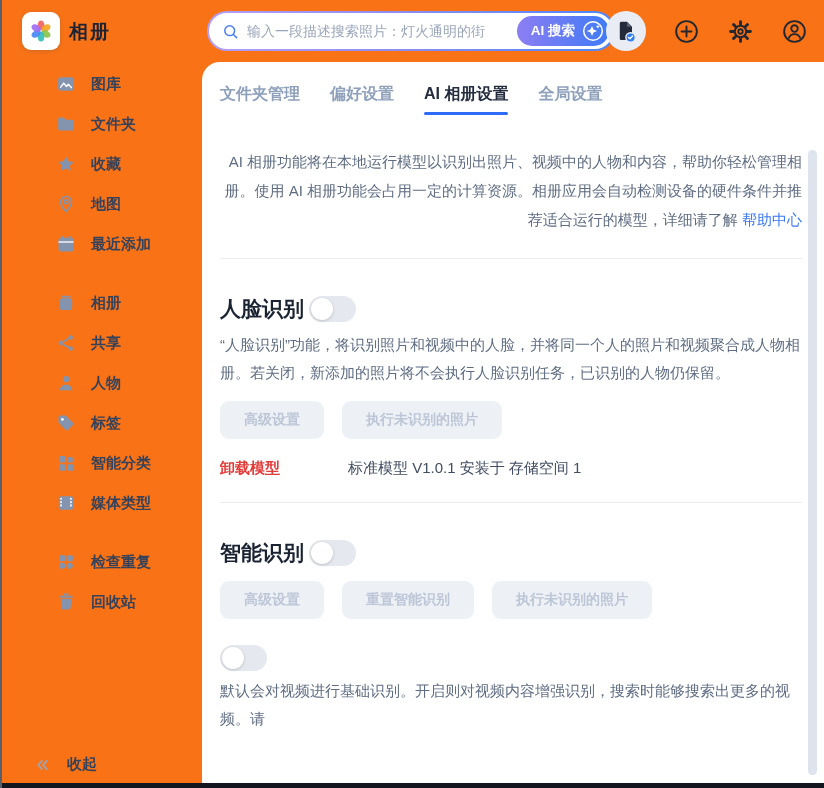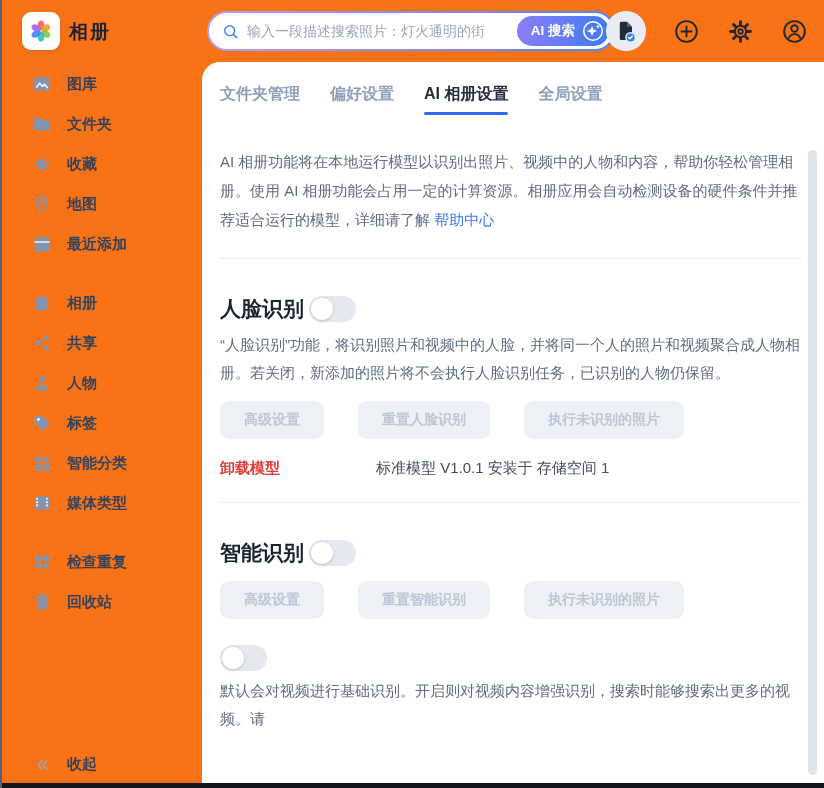--- a/index.html
+++ b/index.html
@@ -21,51 +21,51 @@
           font-size:14px; color:#3c485c; margin-left:7px; font-family:inherit; }
   .searchbar input::placeholder { color:#9aa6ba; }
   .ai-btn { border:none; cursor:pointer; height:30px; border-radius:15px; padding:0 4px 0 14px;
           display:flex; align-items:center; gap:6px; flex:0 0 auto;
           background:linear-gradient(90deg,#8c7ef3,#3f7bf6); color:#fff; font-size:13.5px; font-weight:bold; font-family:inherit; }
   .topbar-actions { position:absolute; right:16px; top:11px; display:flex; align-items:center; gap:27px; }
   .task-wrap { width:40px; height:40px; border-radius:50%; background:#e9edf3; display:flex; align-items:center; justify-content:center; cursor:pointer; }
   .icon-btn { background:none; border:none; color:#23272f; display:flex; cursor:pointer; padding:0; }
 
   
-  .sidebar { position:absolute; top:62px; left:0; bottom:5px; width:200px; padding-top:2px; }
+  .sidebar { position:absolute; top:62px; left:0; bottom:5px; width:200px; padding-top:2px;padding-left:24px; }
   .side-group + .side-group { margin-top:19px; }
   .side-item { height:40px; display:flex; align-items:center; padding-left:30px; gap:15px; cursor:pointer; color:#36425a; }
   .s-icon { color:#8494ae; display:flex; width:20px; justify-content:center; }
   .s-label { font-size:15px; font-weight:600; }
   .collapse { position:absolute; left:30px; bottom:9px; display:flex; align-items:center; gap:15px; color:#36425a; cursor:pointer; }
   .collapse .s-icon { color:#99a5b8; }
 
   
   .content { position:absolute; top:62px; left:200px; right:0; bottom:5px; background:#fff;
           border-top-left-radius:18px; padding:22px 22px 0 18px; overflow:hidden; }
   .tabs { display:flex; gap:30px; }
   .tab { font-size:16px; font-weight:bold; color:#8fa0bb; padding-bottom:10px; position:relative; cursor:pointer; }
   .tab.active { color:#232d3e; }
   .tab.active::after { content:""; position:absolute; left:0; right:0; bottom:0; height:3px; border-radius:2px; background:#2e6bf6; }
-  .intro { margin-top:32px; font-size:15px; line-height:29px; color:#5f6d83; max-width:588px; }
+  .intro { margin-top:32px; font-size:15px; line-height:29px; color:#5f6d83; max-width:588px;text-align:right; }
   .intro a { color:#3b78f6; text-decoration:none; cursor:pointer; }
   .divider { height:1px; background:#e9edf3; margin-top:24px; }
   section { padding-top:36px; }
   section:last-child { padding-top:26px; }
   .sec-head { display:flex; align-items:center; gap:5px; }
   .sec-head h2 { font-size:21px; font-weight:800; color:#1a2332; }
   .toggle { width:47px; height:26px; border-radius:13px; background:#e5e8ee; position:relative; cursor:pointer; flex:0 0 auto; }
   .toggle .knob { position:absolute; left:2px; top:2px; width:22px; height:22px; border-radius:50%; background:#fff;
           box-shadow:0 1px 3px rgba(40,50,70,.22); }
   .sec-desc { margin-top:8px; font-size:15px; line-height:28px; color:#5f6d83; max-width:588px; }
   section:last-child .sec-desc { margin-top:6px; }
-  .btn-row { margin-top:14px; display:flex; gap:34px; }
+  .btn-row { margin-top:14px; display:flex; gap:18px; }
   .gray-btn { border:none; background:#edf1f6; color:#bcc6d6; font-size:14px; font-weight:bold;
           padding:10px 24px; border-radius:9px; cursor:pointer; font-family:inherit; }
-  .model-row { margin-top:20px; display:flex; align-items:center; gap:52px; font-size:15px; }
+  .model-row { margin-top:20px; display:flex; align-items:center; gap:24px; font-size:15px; }
   .uninstall { color:#e23c39; font-weight:bold; cursor:pointer; }
   .model-info { color:#414d61;margin-left:44px; }
 
   .scroll-thumb { position:absolute; right:7px; top:150px; height:625px; width:9px; border-radius:5px; background:#dde4ee; }
   .bottom-edge { position:absolute; left:0; right:0; bottom:0; height:5px; background:#12161e; }
 </style>
 </head>
 <body>
 
 <div class="window">
@@ -300,21 +300,20 @@
         <section>
           <div class="sec-head">
             <h2>人脸识别</h2>
             <div class="toggle">
               <div class="knob"></div>
             </div>
           </div>
           <p class="sec-desc">“人脸识别”功能，将识别照片和视频中的人脸，并将同一个人的照片和视频聚合成人物相册。若关闭，新添加的照片将不会执行人脸识别任务，已识别的人物仍保留。</p>
           <div class="btn-row">
             <button class="gray-btn">高级设置</button>
-            <button class="gray-btn">重置人脸识别</button>
             <button class="gray-btn">执行未识别的照片</button>
           </div>
           <div class="model-row">
             <span class="uninstall">卸载模型</span>
             <span class="model-info">标准模型 V1.0.1 安装于 存储空间 1</span>
           </div>
         </section>
         <div class="divider"></div>
         <section>
           <div class="sec-head">

